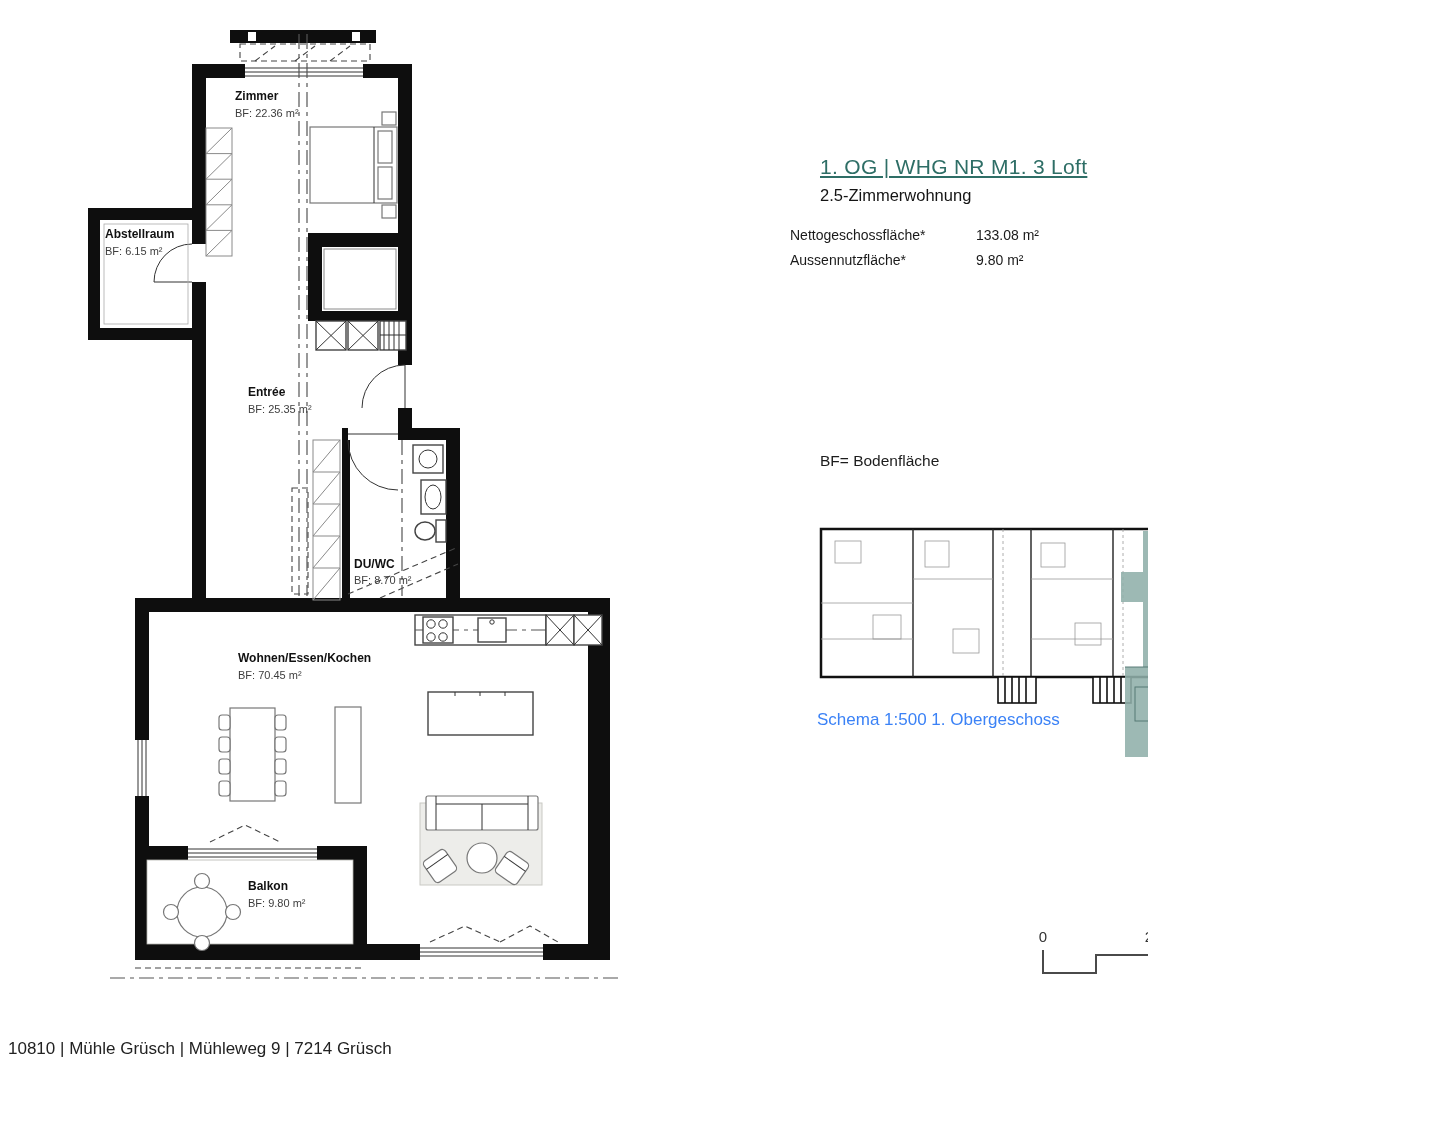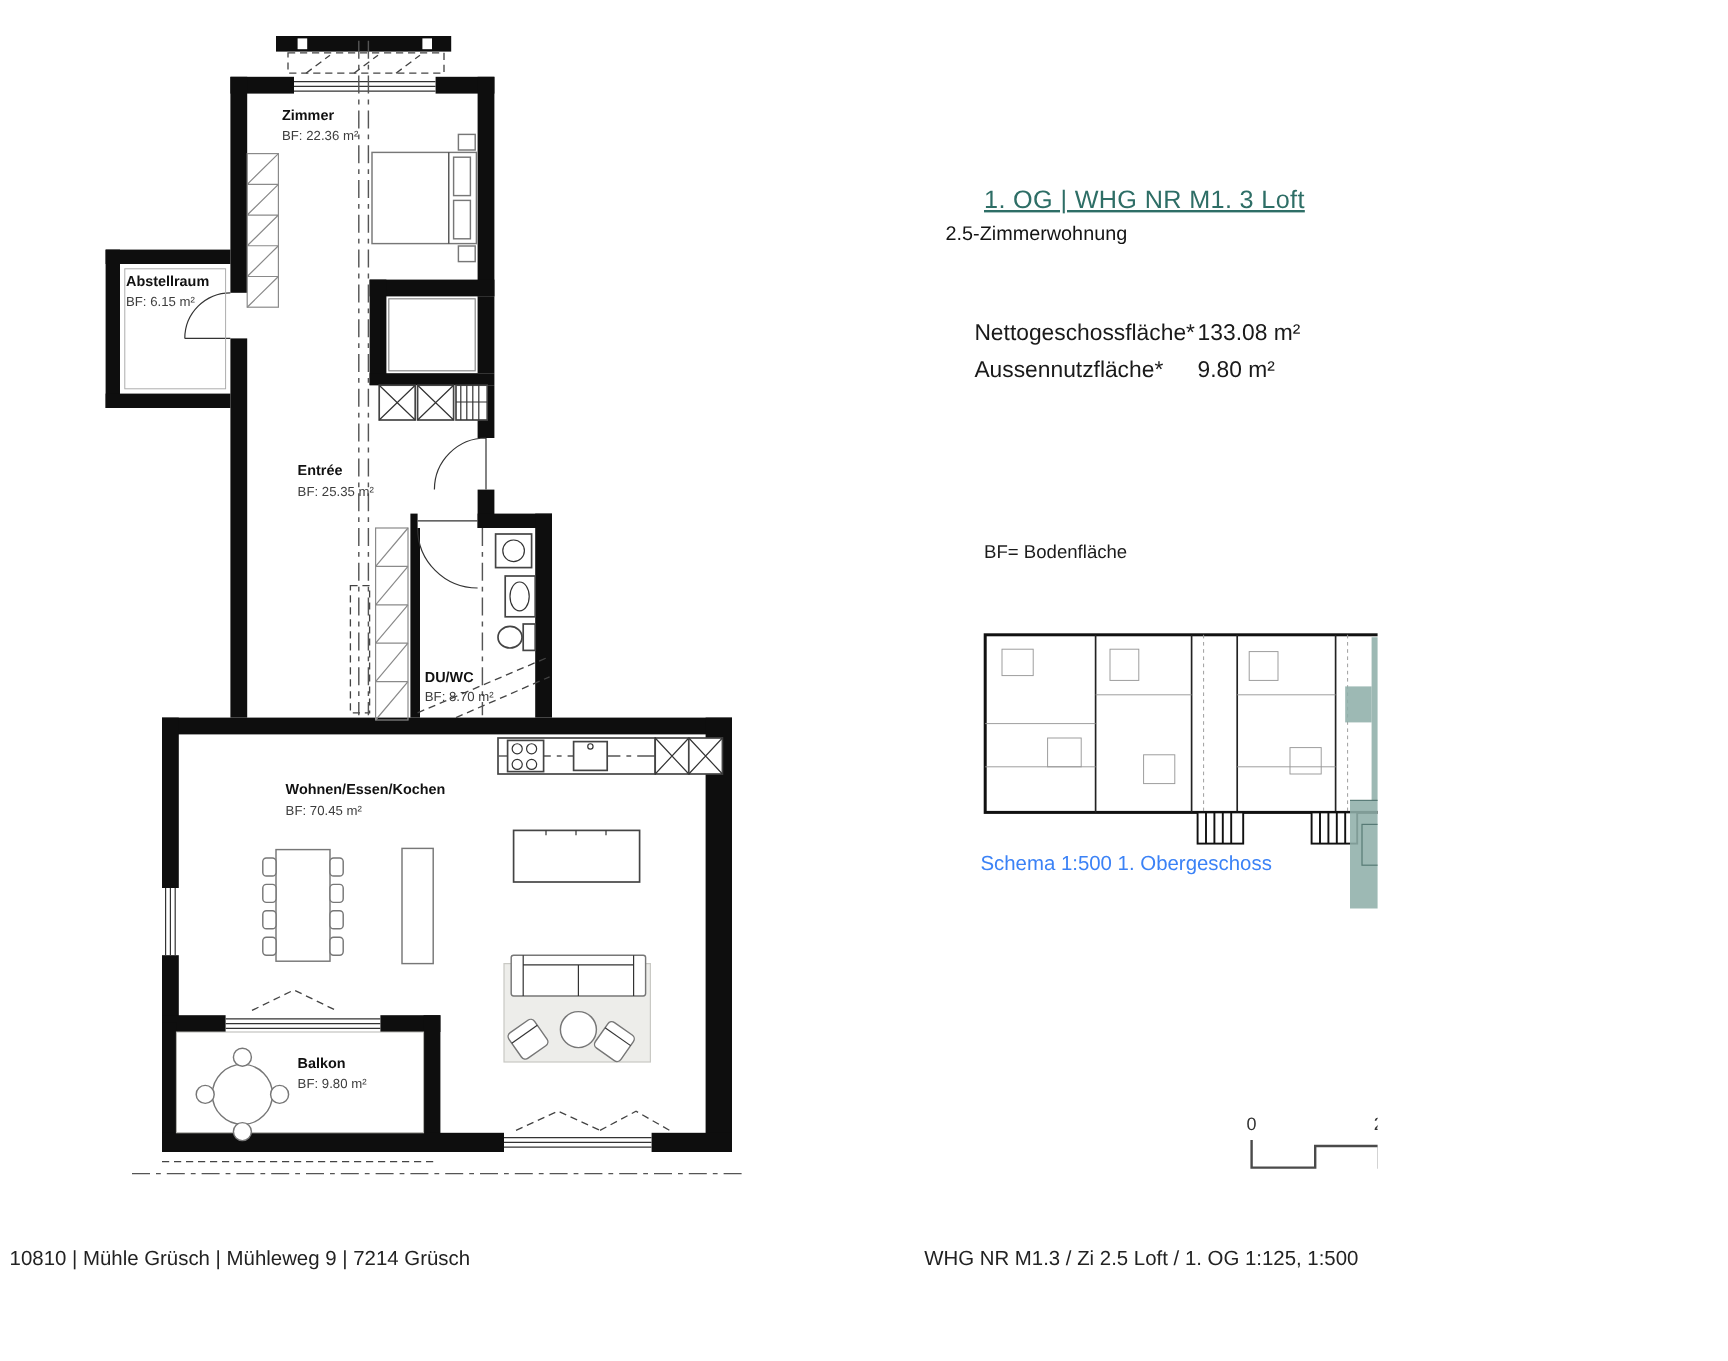--- a/index.html
+++ b/index.html
@@ -2,22 +2,22 @@
 <html><head>
 <meta charset="utf-8">
 <style>
   * { margin:0; padding:0; box-sizing:border-box; }
   html,body { background:#ffffff; }
   body { width:1440px; height:1134px; position:relative; font-family:"Liberation Sans", sans-serif; color:#1a1a1a; }
   .page { position:absolute; left:0; top:0; width:1148px; height:1134px; background:#fff; overflow:hidden; }
 
   
   .info-title { position:absolute; left:820px; top:155px; font-size:21px; letter-spacing:.3px; color:#2e6e66;text-decoration:underline; }
-  .info-subtitle { position:absolute; left:788px; top:186px; font-size:16.5px; color:#141414; }
-  .metrics { position:absolute; left:812px; top:227px; font-size:19px;margin-top:40px; }
+  .info-subtitle { position:absolute; left:820px; top:186px; font-size:16.5px; color:#141414; }
+  .metrics { position:absolute; left:790px; top:227px; font-size:14px; }
   .metric-row { display:flex; margin-bottom:9px; }
   .metric-label { width:186px; }
   .note { position:absolute; left:820px; width:520px; font-size:15.5px; line-height:1.64; white-space:pre-line; color:#1c1c1c; }
   .note-net { top:299px; }
   .note-aussen { top:406px; }
   .note-bf { top:448px; }
 
   
   .schema-wrap { position:absolute; left:813px; top:519px; width:600px; height:250px; }
   .schema-caption { position:absolute; left:817px; top:710px; font-size:17px; color:#3b82f6; }
@@ -333,15 +333,14 @@
 
   <svg class="compass" width="92" height="112" viewBox="0 0 92 112">
     <text x="20" y="16" font-size="13" fill="#222">N</text>
     <circle cx="45" cy="62" r="33" stroke="#111" stroke-width="2" fill="none"></circle>
     <path d="M27,22 L63,102" stroke="#111" stroke-width="1.2"></path>
     <path d="M10,86 L80,38" stroke="#111" stroke-width="1.2"></path>
     <path d="M28,24 L45,62" stroke="#111" stroke-width="6"></path>
   </svg>
 
   <div class="footer-left">10810  |  Mühle Grüsch | Mühleweg 9 | 7214 Grüsch</div>
-  <div class="footer-right">WHG NR M1.3 / Zi 2.5 Loft / 1. OG  1:125, 1:500</div>
 
 </div>
 
 </body></html>

